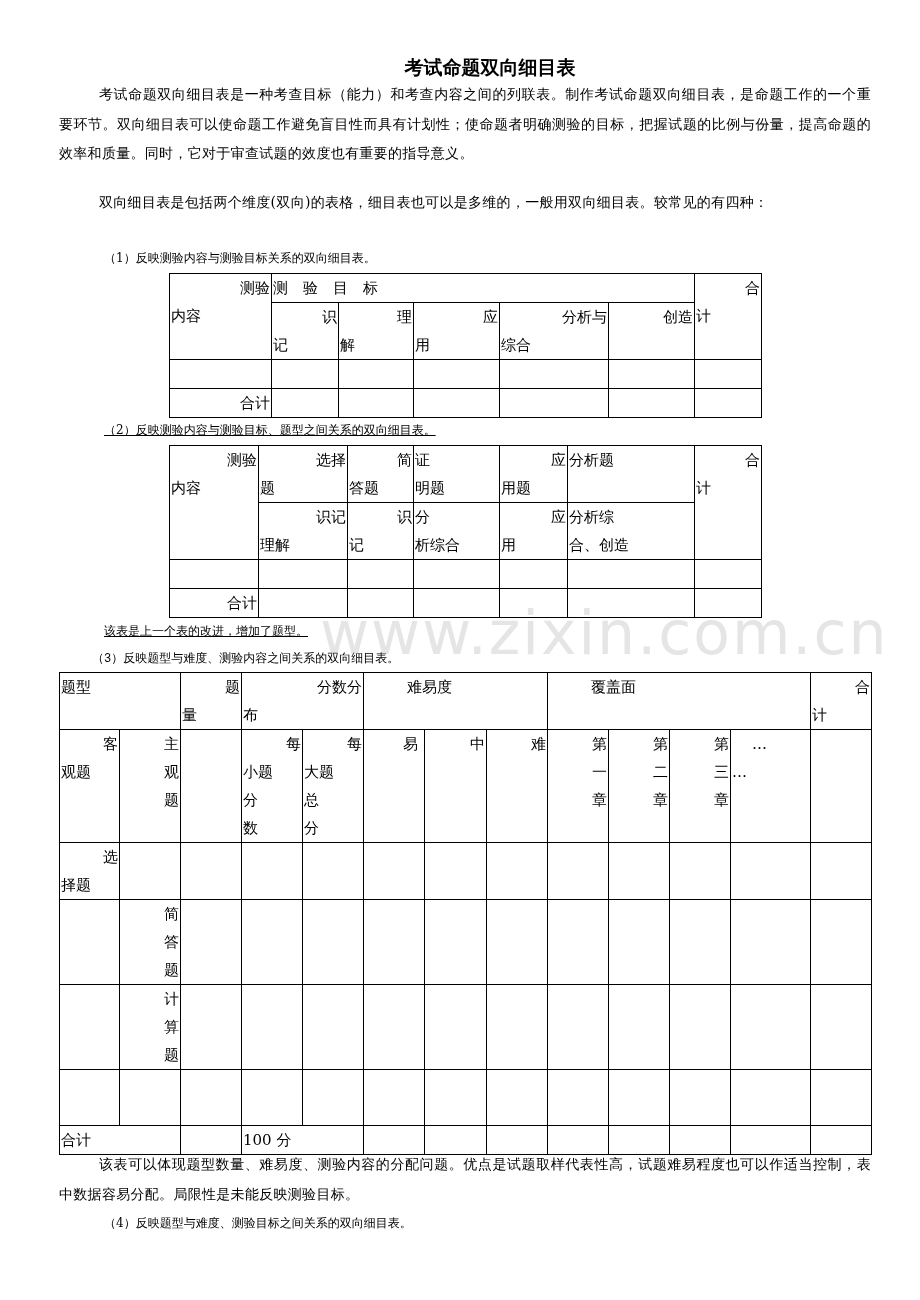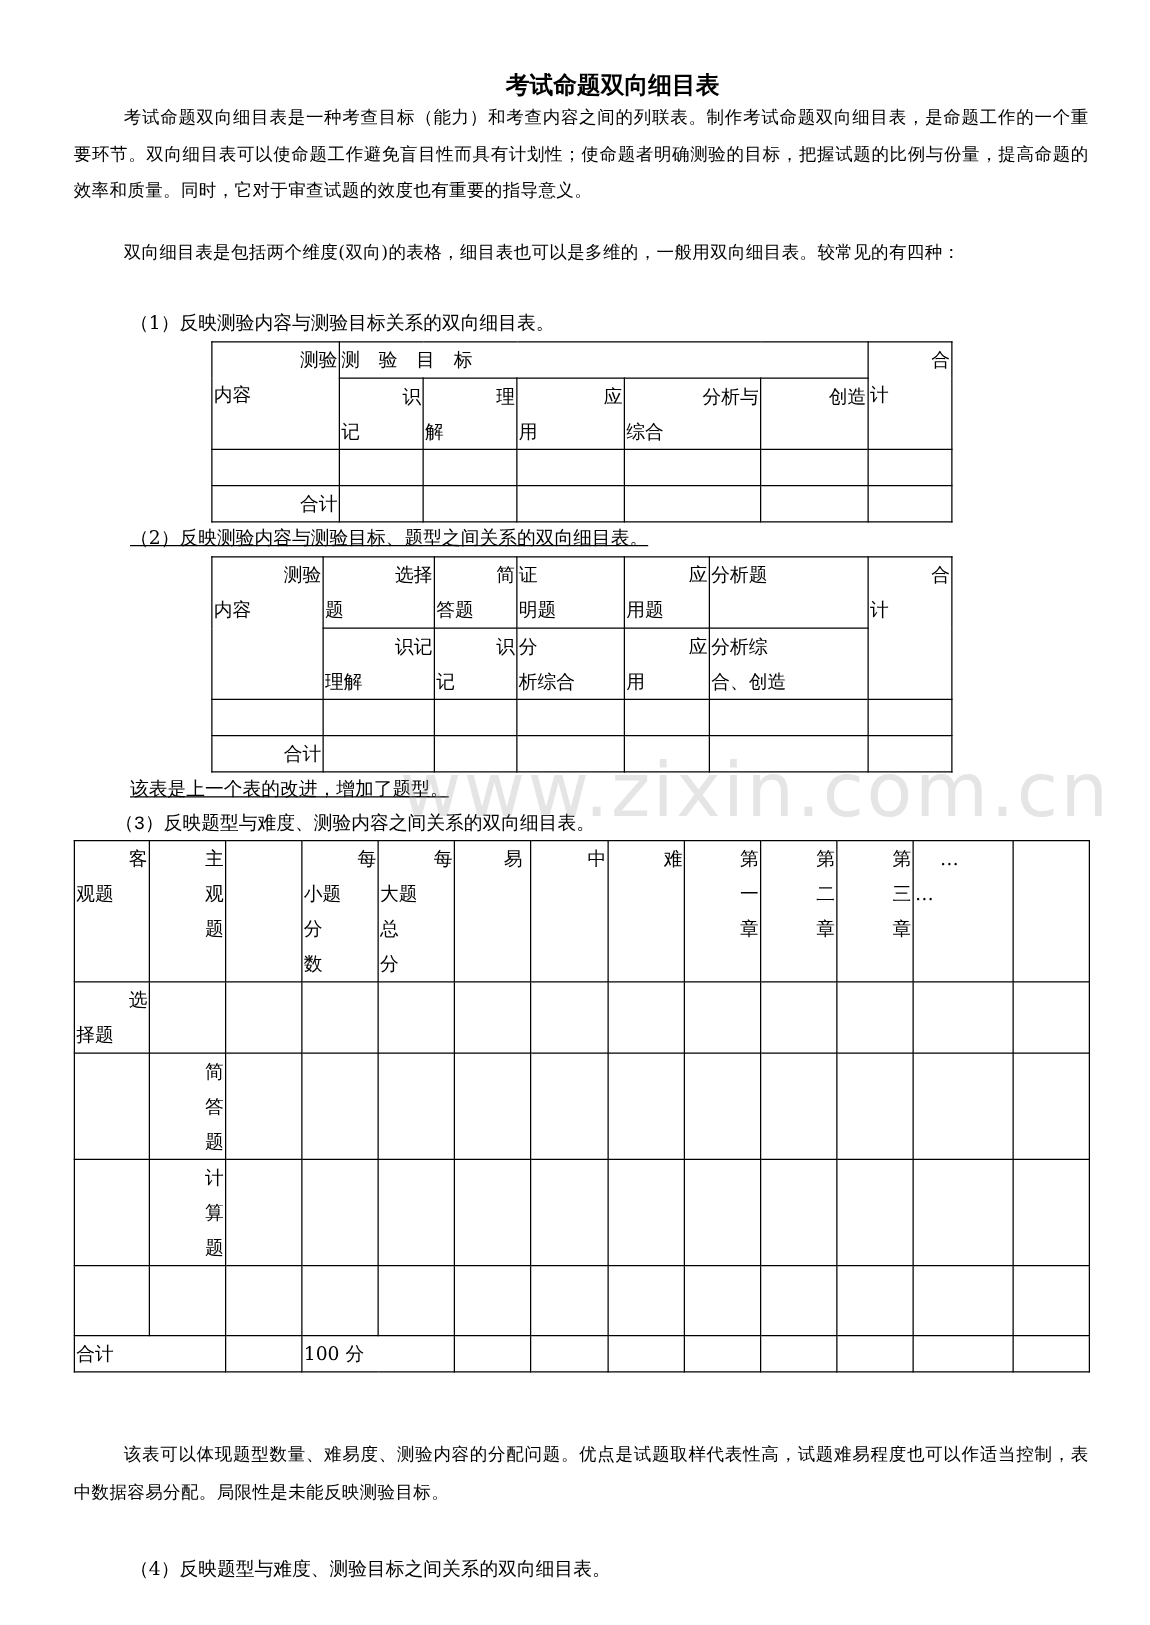--- a/index.html
+++ b/index.html
@@ -2,21 +2,21 @@
 <html><head>
 <meta charset="utf-8">
 <style>
   html, body { margin:0; padding:0; background:#ffffff; }
   body { width:920px; height:1300px; position:relative; overflow:hidden;
          font-family:"DejaVu Serif","Liberation Serif",serif; color:#000; }
   .title { position:absolute; left:0; width:980px; top:55px; text-align:center;
            font-size:19px; font-weight:bold; font-family:"DejaVu Sans","Liberation Sans",sans-serif; }
   .para { position:absolute; left:59px; width:812px; font-size:14px; line-height:29.5px;
           text-indent:40px; text-align:justify; letter-spacing:0.3px; }
-  .line { position:absolute; font-size:15px; line-height:29px; white-space:nowrap; }
+  .line { position:absolute; font-size:12px; line-height:29px; white-space:nowrap; }
   table.grid { position:absolute; border-collapse:collapse; table-layout:fixed; font-size:15px; }
   table.grid td { border:1.5px solid #000; padding:0 1px; vertical-align:top; line-height:28px; overflow:hidden; }
   .r { text-align:right; }
   .c { }
   .l { text-align:left; }
   .stack { display:block; }
   .watermark { position:absolute; left:320px; top:598px; font-size:60px; color:rgba(160,160,160,0.28);
                font-family:"DejaVu Sans","Liberation Sans",sans-serif; letter-spacing:2px; pointer-events:none; }
 </style>
 </head>
@@ -193,20 +193,41 @@
     <col style="width:61px">
       <col style="width:62px">
       <col style="width:61px">
     <col style="width:61px">
       <col style="width:61px">
       <col style="width:61px">
       <col style="width:80px">
     <col style="width:61px">
   </colgroup>
   <tbody>
+      <tr style="height:56px;">
+    <td colspan="2" class="c">题型</td>
+    <td>
+          <span class="stack r">题</span>
+          <span class="stack l">量</span>
+        </td>
+    <td colspan="2">
+          <span class="stack r">分数分</span>
+          <span class="stack l">布</span>
+        </td>
+    <td colspan="3">
+          <span class="stack l" style="padding-left:42px;">难易度</span>
+        </td>
+    <td colspan="4">
+          <span class="stack l" style="padding-left:42px;">覆盖面</span>
+        </td>
+    <td>
+          <span class="stack r">合</span>
+          <span class="stack l">计</span>
+        </td>
+  </tr>
   <tr style="height:111px;">
     <td>
           <span class="stack r">客</span>
           <span class="stack l">观题</span>
         </td>
     <td class="r">
           <span class="stack">主</span>
           <span class="stack">观</span>
           <span class="stack">题</span>
         </td>
@@ -330,15 +351,15 @@
         <td></td>
         <td></td>
         <td></td>
         <td></td>
         <td></td>
   </tr>
 </tbody>
   </table>
 
 <div class="para" style="top:1150px;">该表可以体现题型数量、难易度、测验内容的分配问题。优点是试题取样代表性高，试题难易程度也可以作适当控制，表中数据容易分配。局限性是未能反映测验目标。</div>
-<div class="line" style="left:104px; top:1209px;margin-top:32px;">（4）反映题型与难度、测验目标之间关系的双向细目表。</div>
+<div class="line" style="left:104px; top:1209px;">（4）反映题型与难度、测验目标之间关系的双向细目表。</div>
 
 <div class="watermark">www.zixin.com.cn</div>
 
 </body></html>

